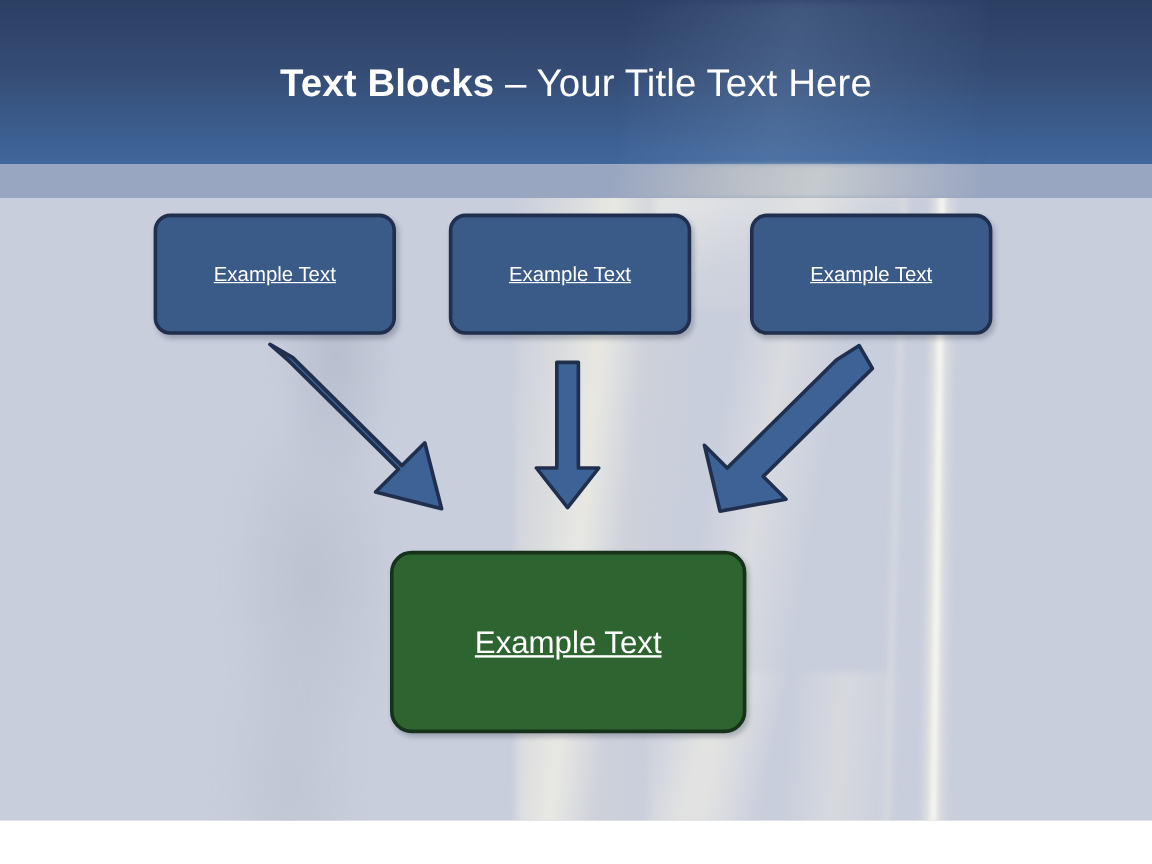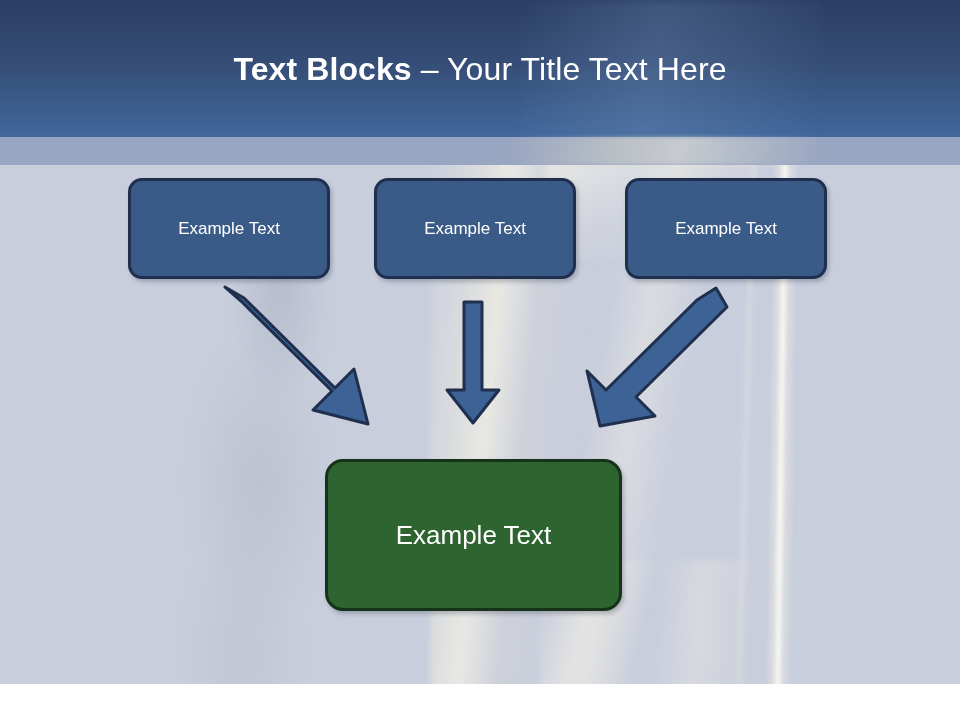--- a/index.html
+++ b/index.html
@@ -172,20 +172,21 @@
   .node {
     position: absolute;
     box-sizing: border-box;
     border-radius: 14px;
     display: flex;
     align-items: center;
     justify-content: center;
     color: #ffffff;
     text-align: center;
     box-shadow: 2px 3px 4px rgba(40,50,70,0.28);
+    text-decoration: underline;
   }
   .node-top {
     width: 202px;
     height: 101px;
     background: #3a5party;
     background: #3a5party;
     background-color: #395party;
     background-color: #3a5a87;
     border: 3px solid #1f2f4d;
     font-size: 17px;

